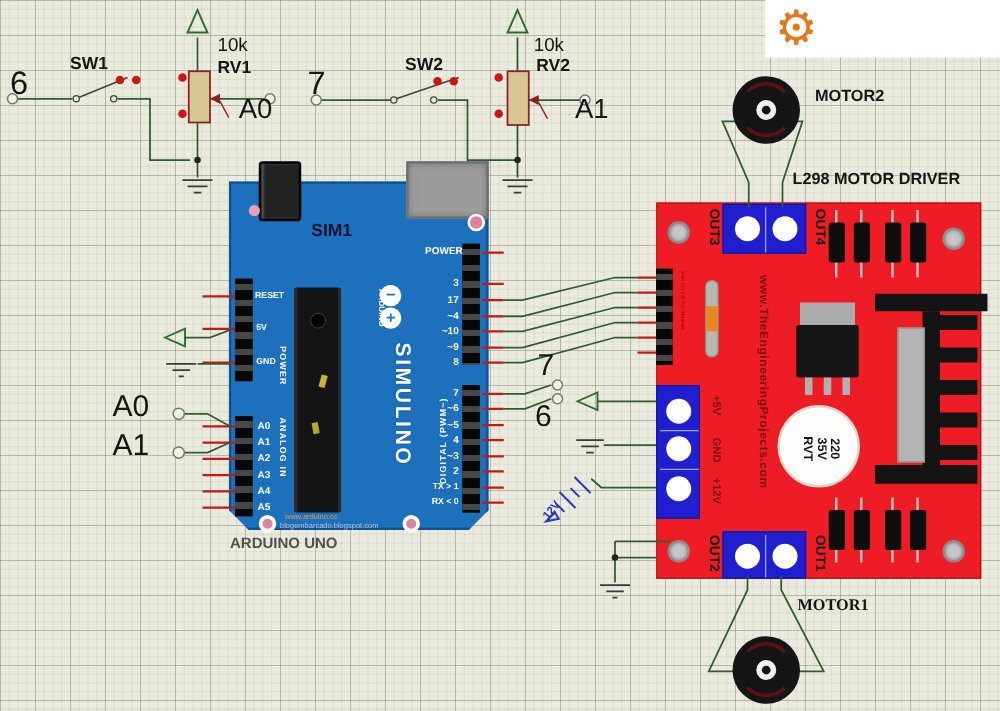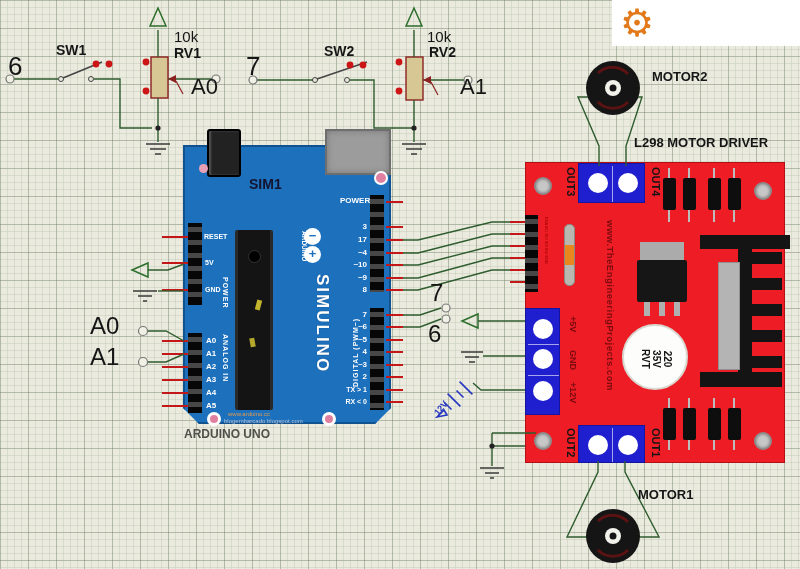--- a/index.html
+++ b/index.html
@@ -303,19 +303,19 @@
     <span class="lbl r90" style="left:577px;top:350px;font-size:9px;font-weight:bold;color:#7a0c10;">GND</span>
     <span class="lbl r90" style="left:577px;top:382px;font-size:9px;font-weight:bold;color:#7a0c10;">+12V</span>
     <span class="lbl r90" style="left:615px;top:220px;font-size:9.5px;font-weight:bold;color:#7a0c10;letter-spacing:0.5px;">www.TheEngineeringProjects.com</span>
     <span class="lbl r90" style="left:548px;top:217px;font-size:4px;color:#900;">ENA IN1 IN2 IN3 IN4 ENB</span>
     <div class="lbl r90" style="left:673px;top:339px;width:40px;font-size:10px;font-weight:bold;line-height:11px;text-align:center;">
       <span style="display:block;">220</span>
       <span style="display:block;">35V</span>
       <span style="display:block;">RVT</span>
     </div>
     <span class="lbl f13b" style="left:652px;top:70px;">MOTOR2</span>
-    <span class="lbl f13b" style="left:638px;top:488px;">MOTOR1</span>
+    <span class="lbl f13b" style="left:638px;top:477px;font-family:Liberation Serif, serif;">MOTOR1</span>
   </div>
 
   <div class="abs" id="logo">
     <span class="gear">⚙</span>
   </div>
 </div>
 
 </body></html>

